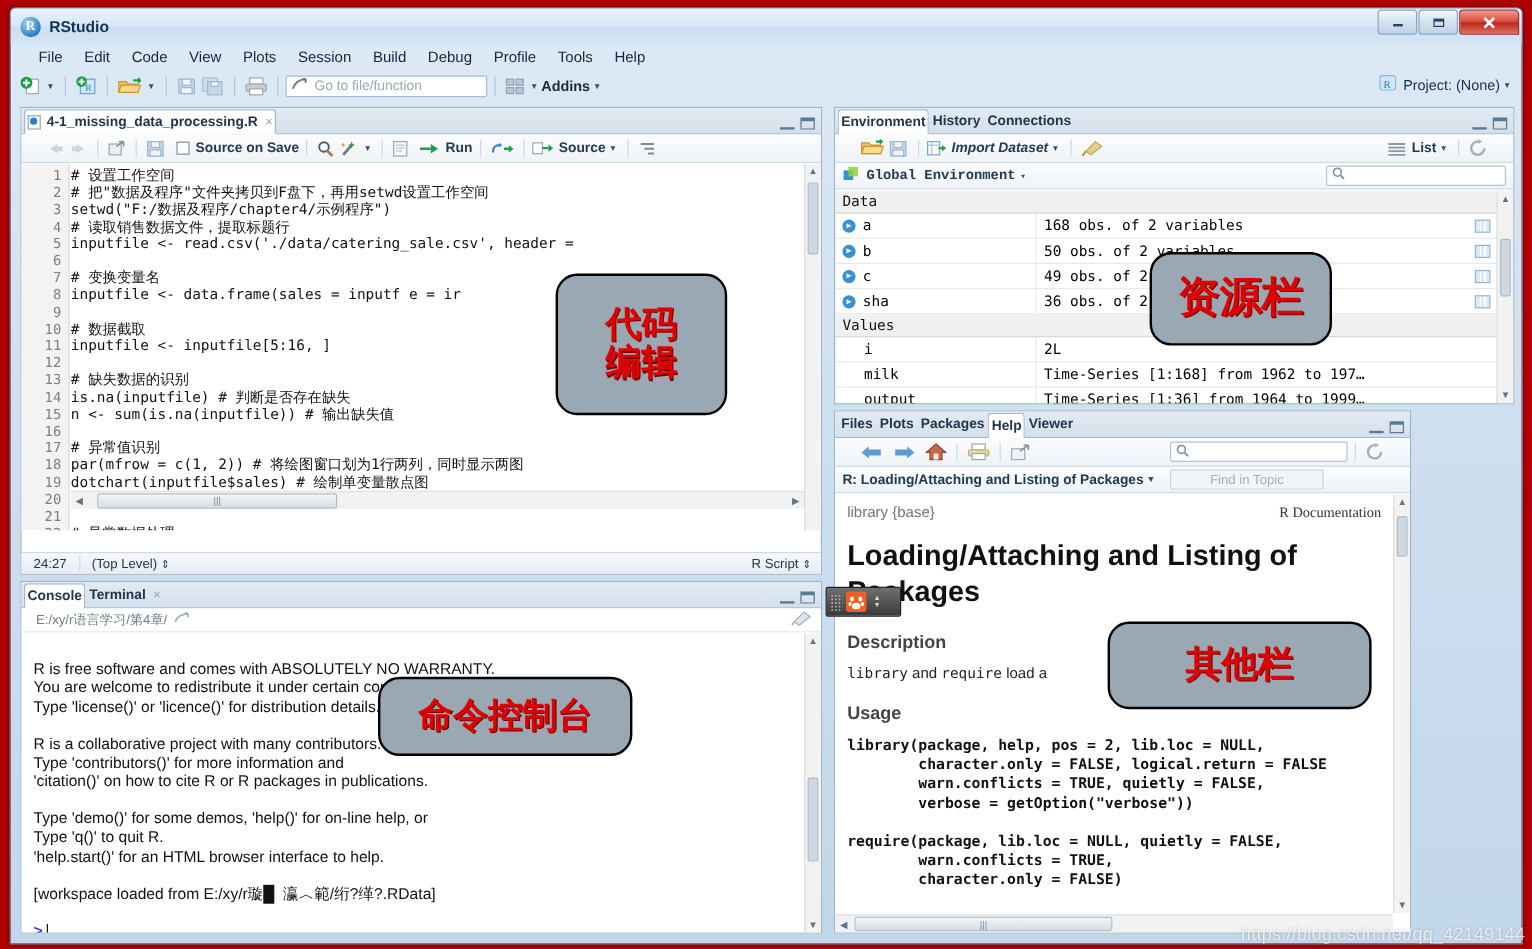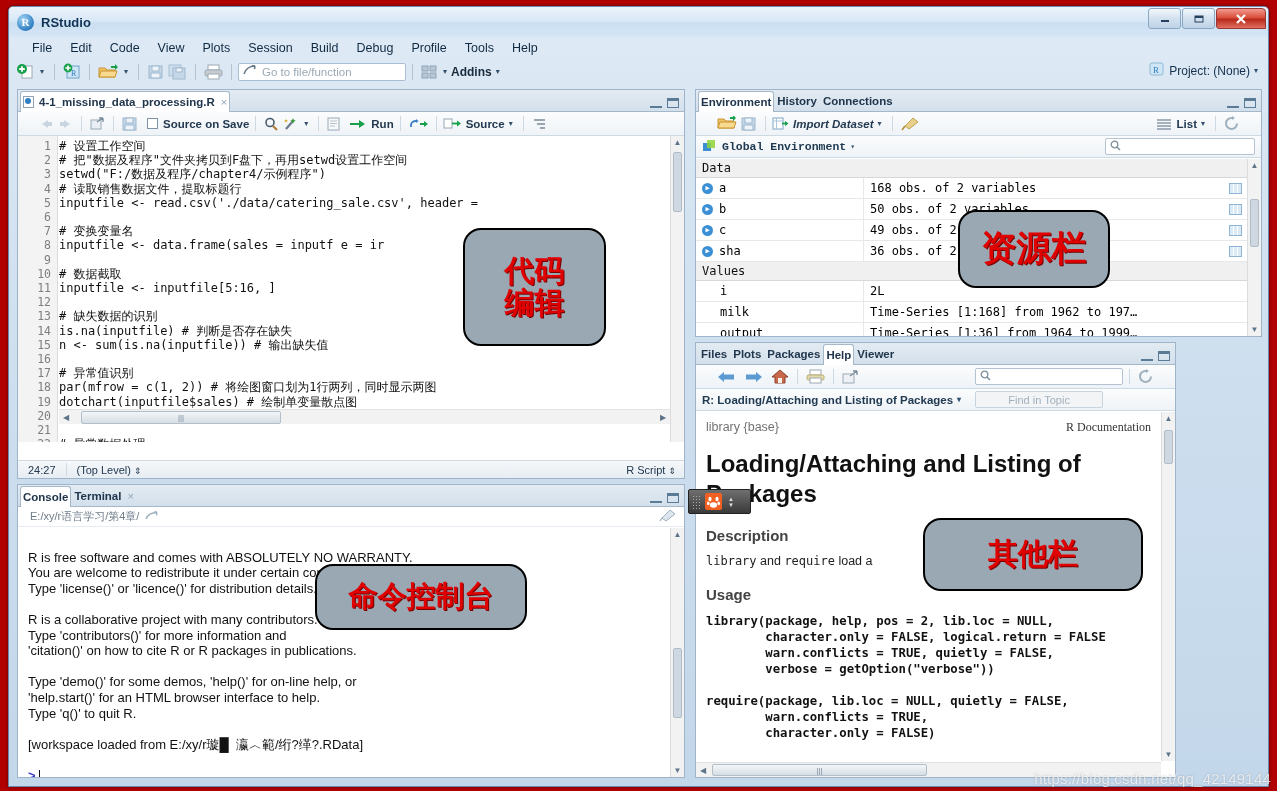--- a/index.html
+++ b/index.html
@@ -683,22 +683,22 @@
           <div>&nbsp;</div>
           <div>R is free software and comes with ABSOLUTELY NO WARRANTY.</div>
           <div>You are welcome to redistribute it under certain conditions.</div>
           <div>Type 'license()' or 'licence()' for distribution details.</div>
           <div>&nbsp;</div>
           <div>R is a collaborative project with many contributors.</div>
           <div>Type 'contributors()' for more information and</div>
           <div>'citation()' on how to cite R or R packages in publications.</div>
           <div>&nbsp;</div>
           <div>Type 'demo()' for some demos, 'help()' for on-line help, or</div>
+          <div>Type 'q()' to quit R.</div>
           <div>'help.start()' for an HTML browser interface to help.</div>
-          <div>Type 'q()' to quit R.</div>
           <div>&nbsp;</div>
           <div><span>[workspace loaded from E:/xy/r璇█  瀛︿範/绗?缂?.RData]</span></div>
           <div>&nbsp;</div>
           <div><span class="prompt">&gt;</span> <span class="cursor"></span></div>
         </div>
         <div class="vscroll" style="top:43px;">
           <div class="arr">▲</div>
           <div class="thumb" style="top:120px;height:70px;"></div>
           <div class="arr" style="position:absolute;bottom:0;left:0;right:0;">▼</div>
         </div>

